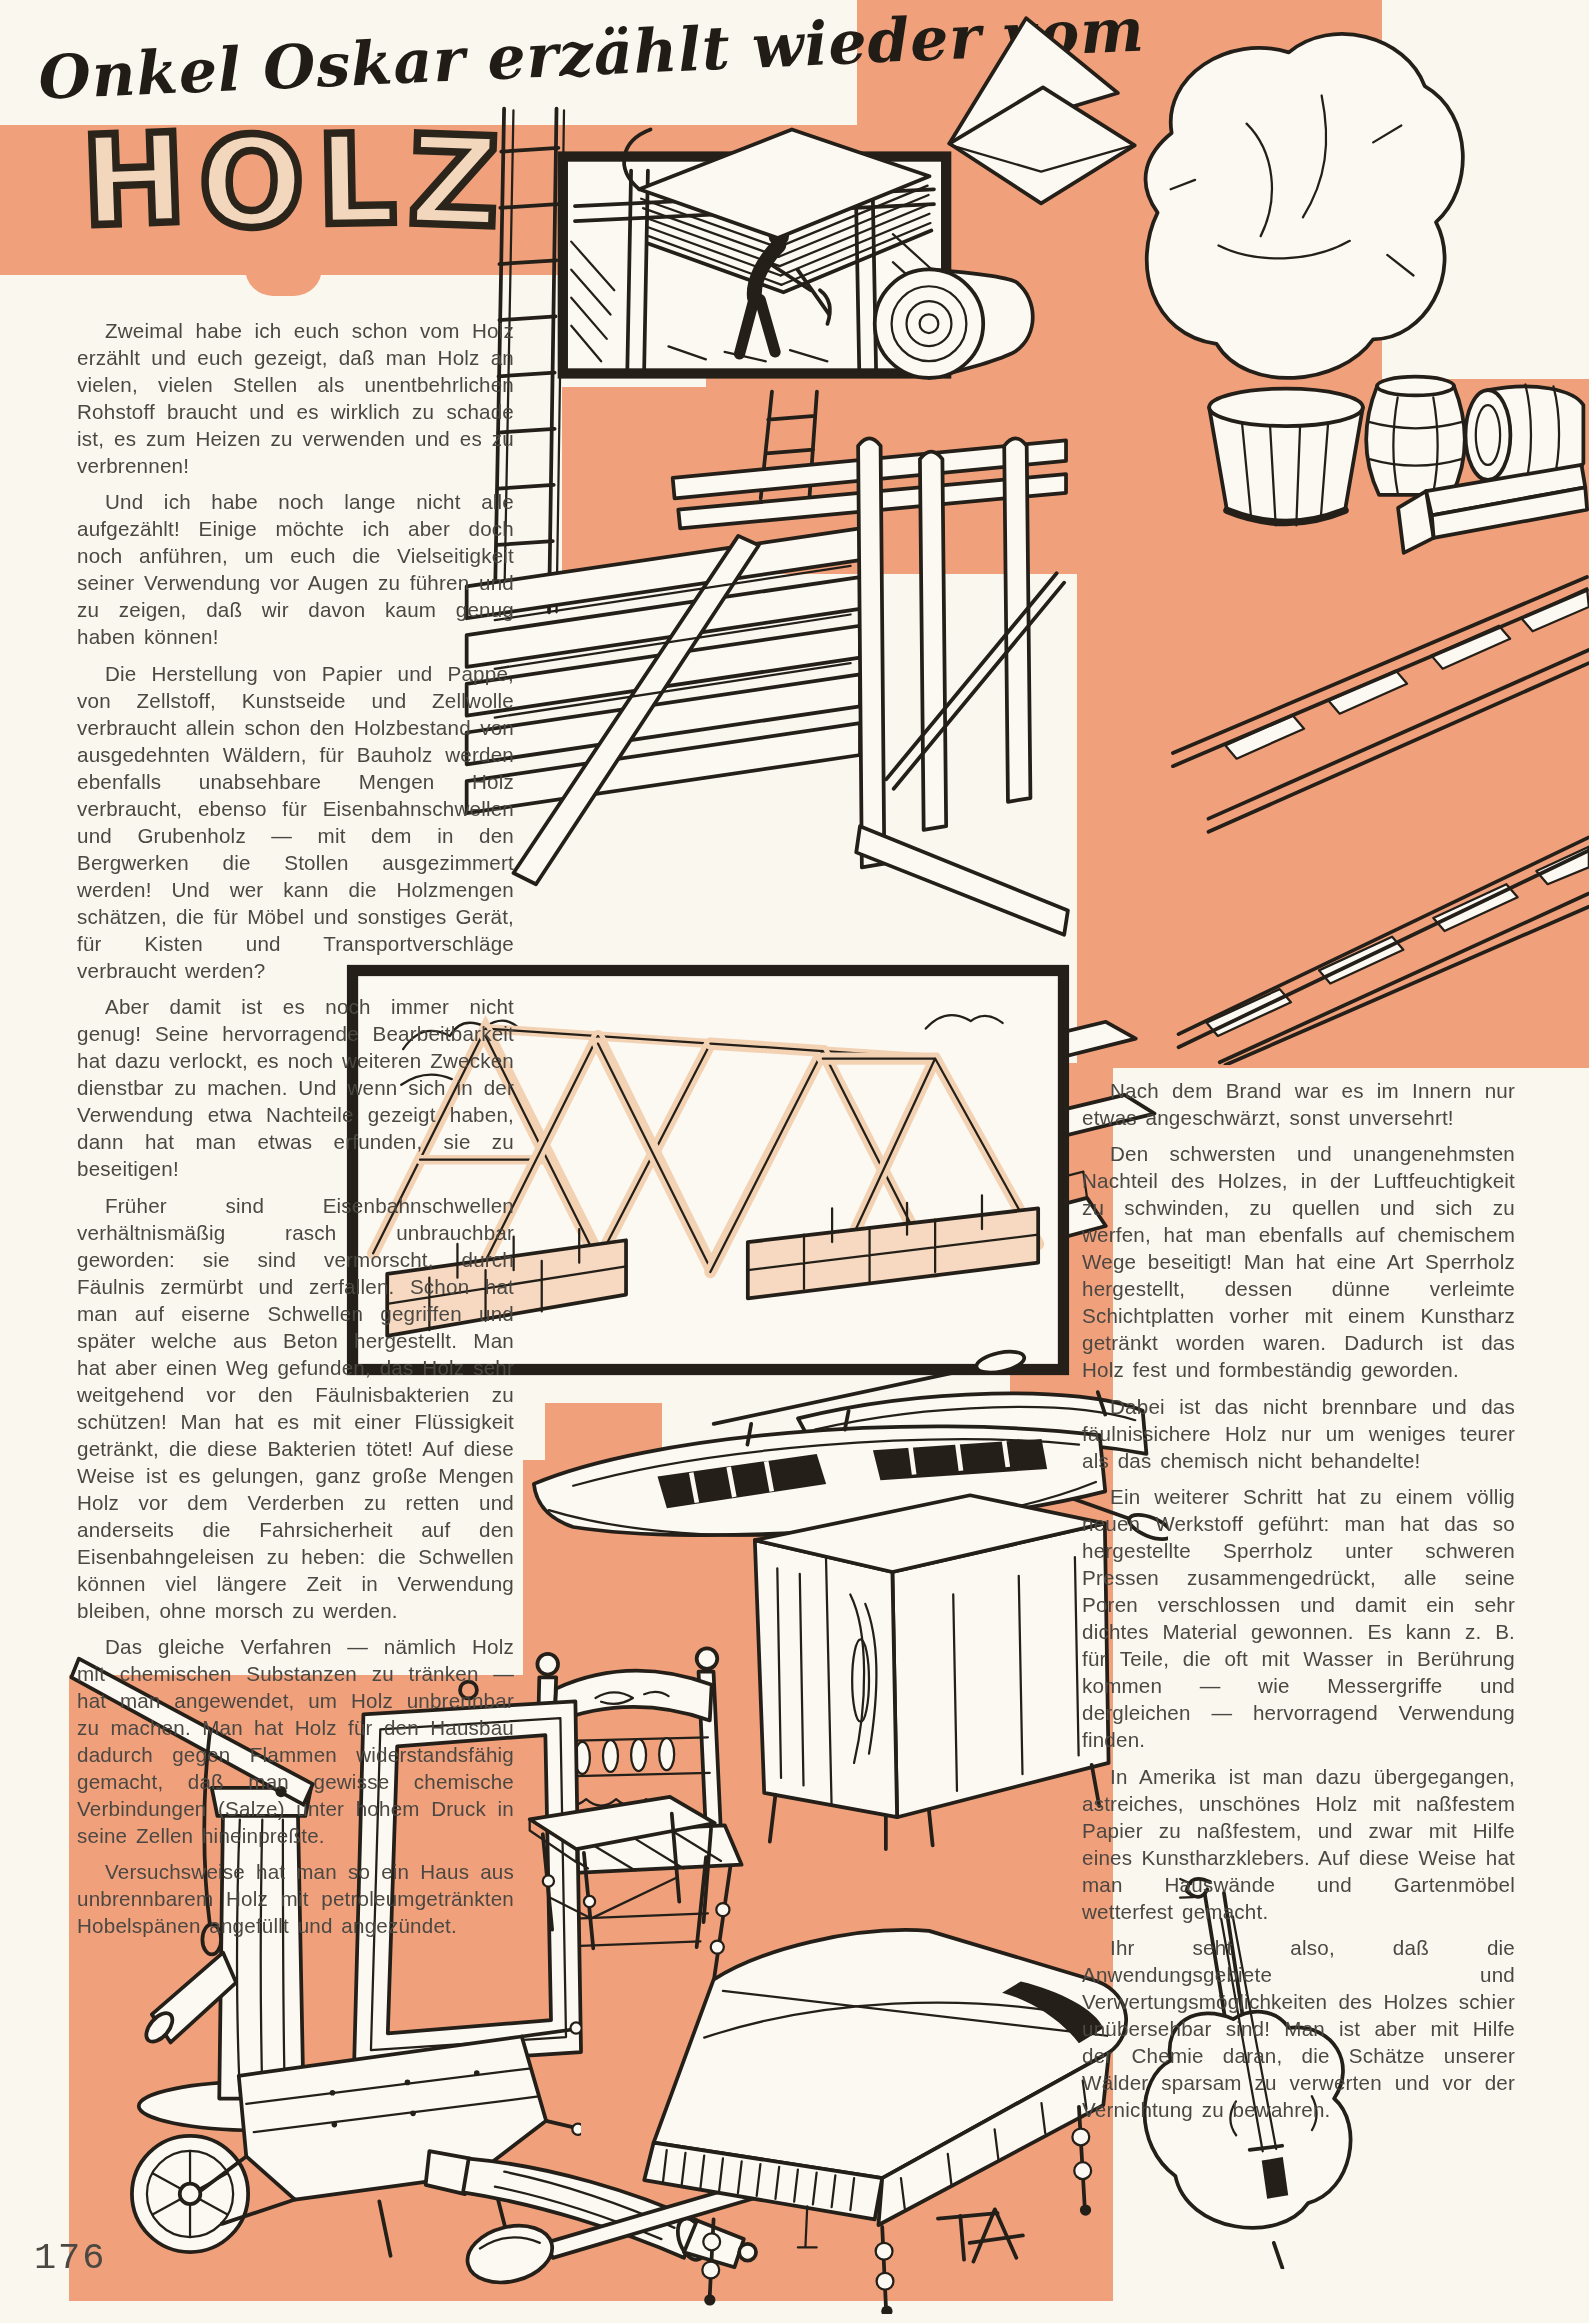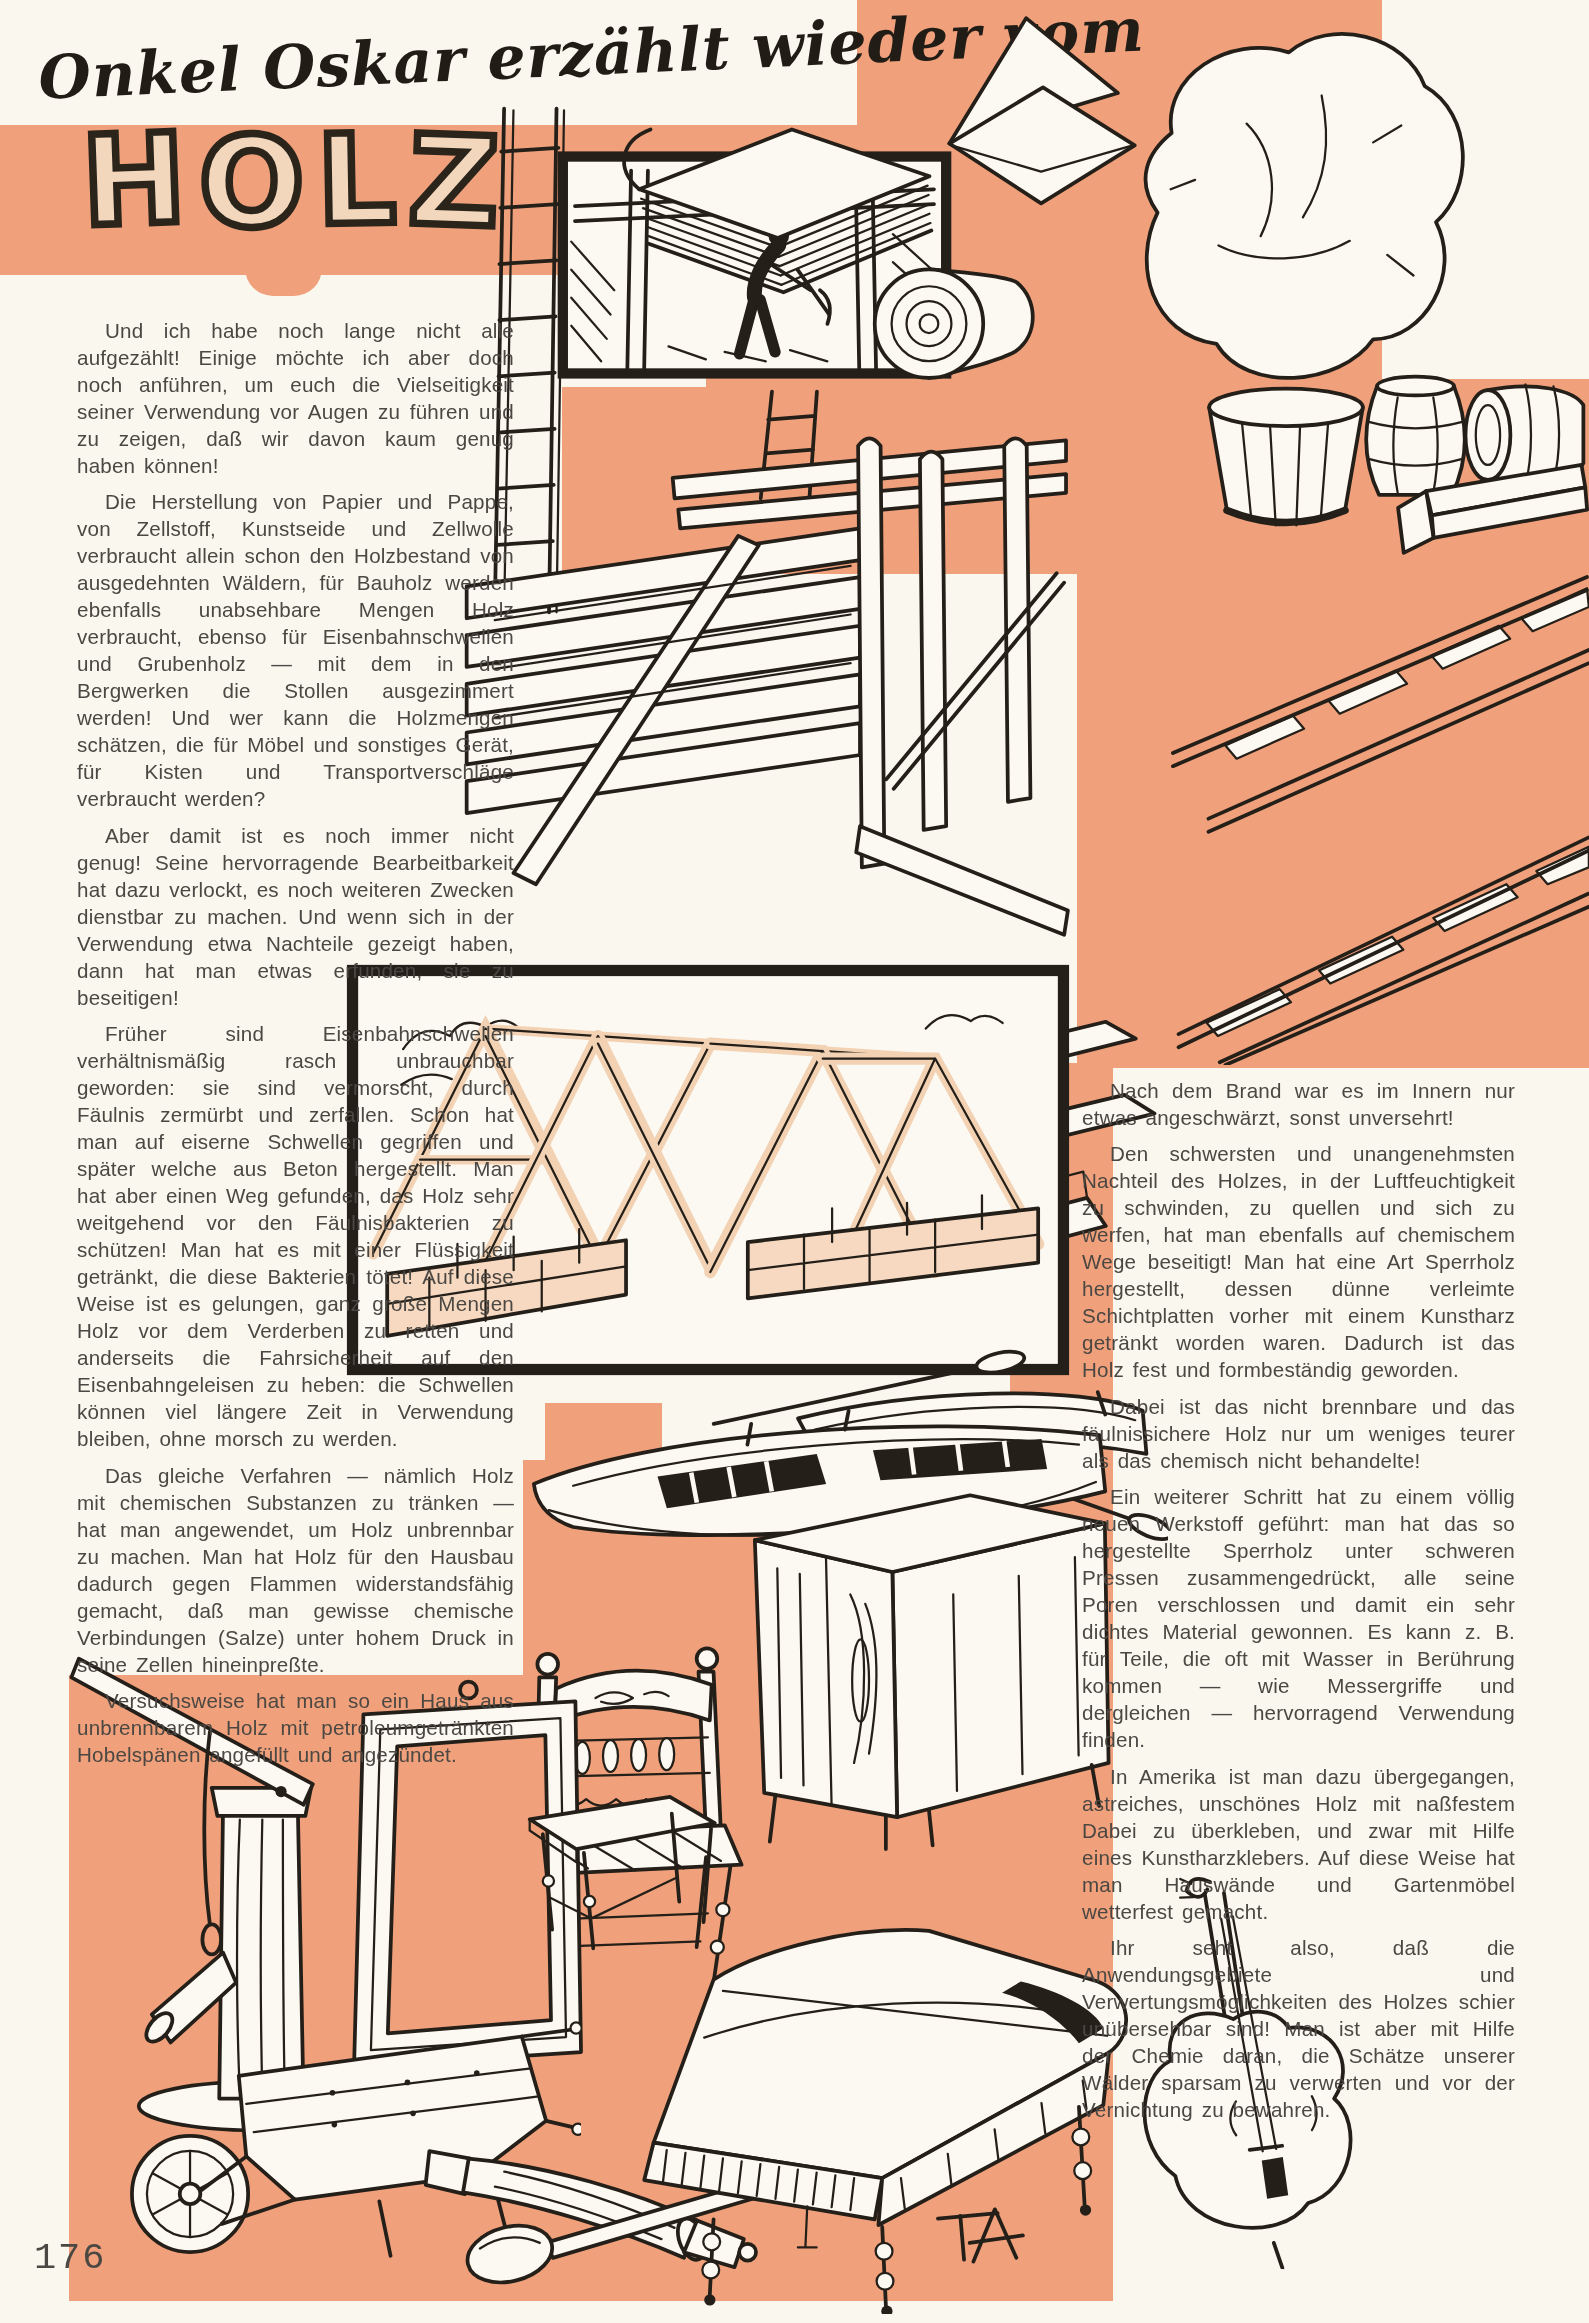--- a/index.html
+++ b/index.html
@@ -404,33 +404,34 @@
   </svg>
 
   <svg class="illo" style="left:932px;top:2200px;" width="94" height="70" viewBox="0 0 100 75">
     <path class="ink" stroke-width="6" d="M6 20 L70 14"></path>
     <path class="ink" stroke-width="6" d="M30 17 L34 64"></path>
     <path class="ink" stroke-width="5" d="M44 66 L67 10 L90 62"></path>
     <path class="ink" stroke-width="5" d="M40 46 L97 38"></path>
   </svg>
 
   <div class="txtcol col-left">
+    <p>Zweimal habe ich euch schon vom Holz erzählt und euch gezeigt, daß man Holz an vielen, vielen Stellen als unentbehrlichen Rohstoff braucht und es wirklich zu schade ist, es zum Heizen zu verwenden und es zu verbrennen!</p>
     <p>Und ich habe noch lange nicht alle aufgezählt! Einige möchte ich aber doch noch anführen, um euch die Vielseitigkeit seiner Verwendung vor Augen zu führen und zu zeigen, daß wir davon kaum genug haben können!</p>
     <p>Die Herstellung von Papier und Pappe, von Zellstoff, Kunstseide und Zellwolle verbraucht allein schon den Holzbestand von ausgedehnten Wäldern, für Bauholz werden ebenfalls unabsehbare Mengen Holz verbraucht, ebenso für Eisenbahnschwellen und Grubenholz — mit dem in den Bergwerken die Stollen ausgezimmert werden! Und wer kann die Holzmengen schätzen, die für Möbel und sonstiges Gerät, für Kisten und Transportverschläge verbraucht werden?</p>
     <p>Aber damit ist es noch immer nicht genug! Seine hervorragende Bearbeitbarkeit hat dazu verlockt, es noch weiteren Zwecken dienstbar zu machen. Und wenn sich in der Verwendung etwa Nachteile gezeigt haben, dann hat man etwas erfunden, sie zu beseitigen!</p>
     <p>Früher sind Eisenbahnschwellen verhältnismäßig rasch unbrauchbar geworden: sie sind vermorscht, durch Fäulnis zermürbt und zerfallen. Schon hat man auf eiserne Schwellen gegriffen und später welche aus Beton hergestellt. Man hat aber einen Weg gefunden, das Holz sehr weitgehend vor den Fäulnisbakterien zu schützen! Man hat es mit einer Flüssigkeit getränkt, die diese Bakterien tötet! Auf diese Weise ist es gelungen, ganz große Mengen Holz vor dem Verderben zu retten und anderseits die Fahrsicherheit auf den Eisenbahngeleisen zu heben: die Schwellen können viel längere Zeit in Verwendung bleiben, ohne morsch zu werden.</p>
     <p>Das gleiche Verfahren — nämlich Holz mit chemischen Substanzen zu tränken — hat man angewendet, um Holz unbrennbar zu machen. Man hat Holz für den Hausbau dadurch gegen Flammen widerstandsfähig gemacht, daß man gewisse chemische Verbindungen (Salze) unter hohem Druck in seine Zellen hineinpreßte.</p>
     <p>Versuchsweise hat man so ein Haus aus unbrennbarem Holz mit petroleumgetränkten Hobelspänen angefüllt und angezündet.</p>
   </div>
 
   <div class="txtcol col-right">
     <p>Nach dem Brand war es im Innern nur etwas angeschwärzt, sonst unversehrt!</p>
     <p>Den schwersten und unangenehmsten Nachteil des Holzes, in der Luftfeuchtigkeit zu schwinden, zu quellen und sich zu werfen, hat man ebenfalls auf chemischem Wege beseitigt! Man hat eine Art Sperrholz hergestellt, dessen dünne verleimte Schichtplatten vorher mit einem Kunstharz getränkt worden waren. Dadurch ist das Holz fest und formbeständig geworden.</p>
     <p>Dabei ist das nicht brennbare und das fäulnissichere Holz nur um weniges teurer als das chemisch nicht behandelte!</p>
     <p>Ein weiterer Schritt hat zu einem völlig neuen Werkstoff geführt: man hat das so hergestellte Sperrholz unter schweren Pressen zusammengedrückt, alle seine Poren verschlossen und damit ein sehr dichtes Material gewonnen. Es kann z. B. für Teile, die oft mit Wasser in Berührung kommen — wie Messergriffe und dergleichen — hervorragend Verwendung finden.</p>
-    <p>In Amerika ist man dazu übergegangen, astreiches, unschönes Holz mit naßfestem Dabei zu überkleben, und zwar mit Hilfe eines Kunstharzklebers. Auf diese Weise hat man Hauswände und Gartenmöbel wetterfest gemacht.</p>
+    <p>In Amerika ist man dazu übergegangen, astreiches, unschönes Holz mit naßfestem Papier zu naßfestem, und zwar mit Hilfe eines Kunstharzklebers. Auf diese Weise hat man Hauswände und Gartenmöbel wetterfest gemacht.</p>
     <p>Ihr seht also, daß die Anwendungsgebiete und Verwertungsmöglichkeiten des Holzes schier unübersehbar sind! Man ist aber mit Hilfe der Chemie daran, die Schätze unserer Wälder sparsam zu verwerten und vor der Vernichtung zu bewahren.</p>
   </div>
 
   <div class="page-number">176</div>
 
 </div>
 
 
 </body></html>

